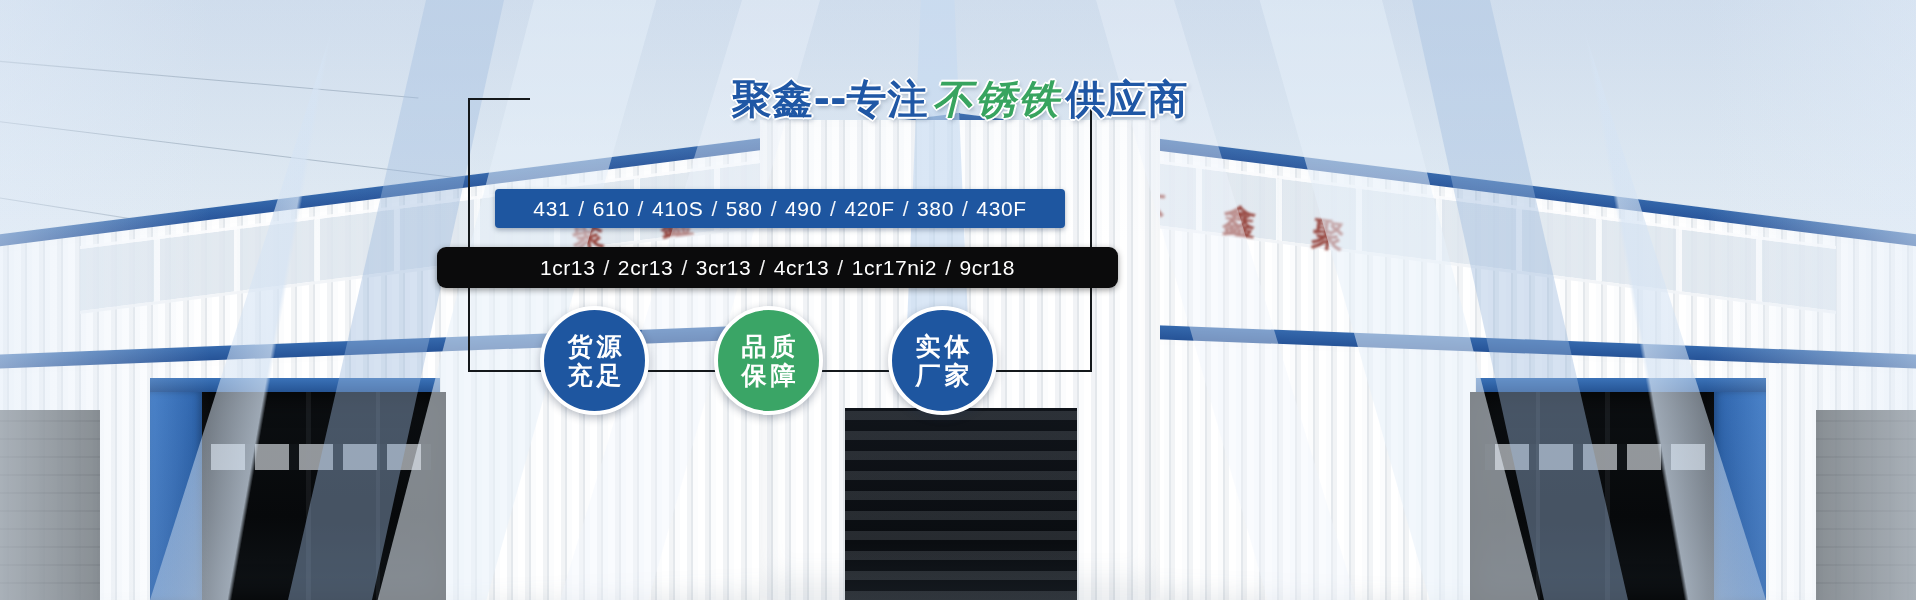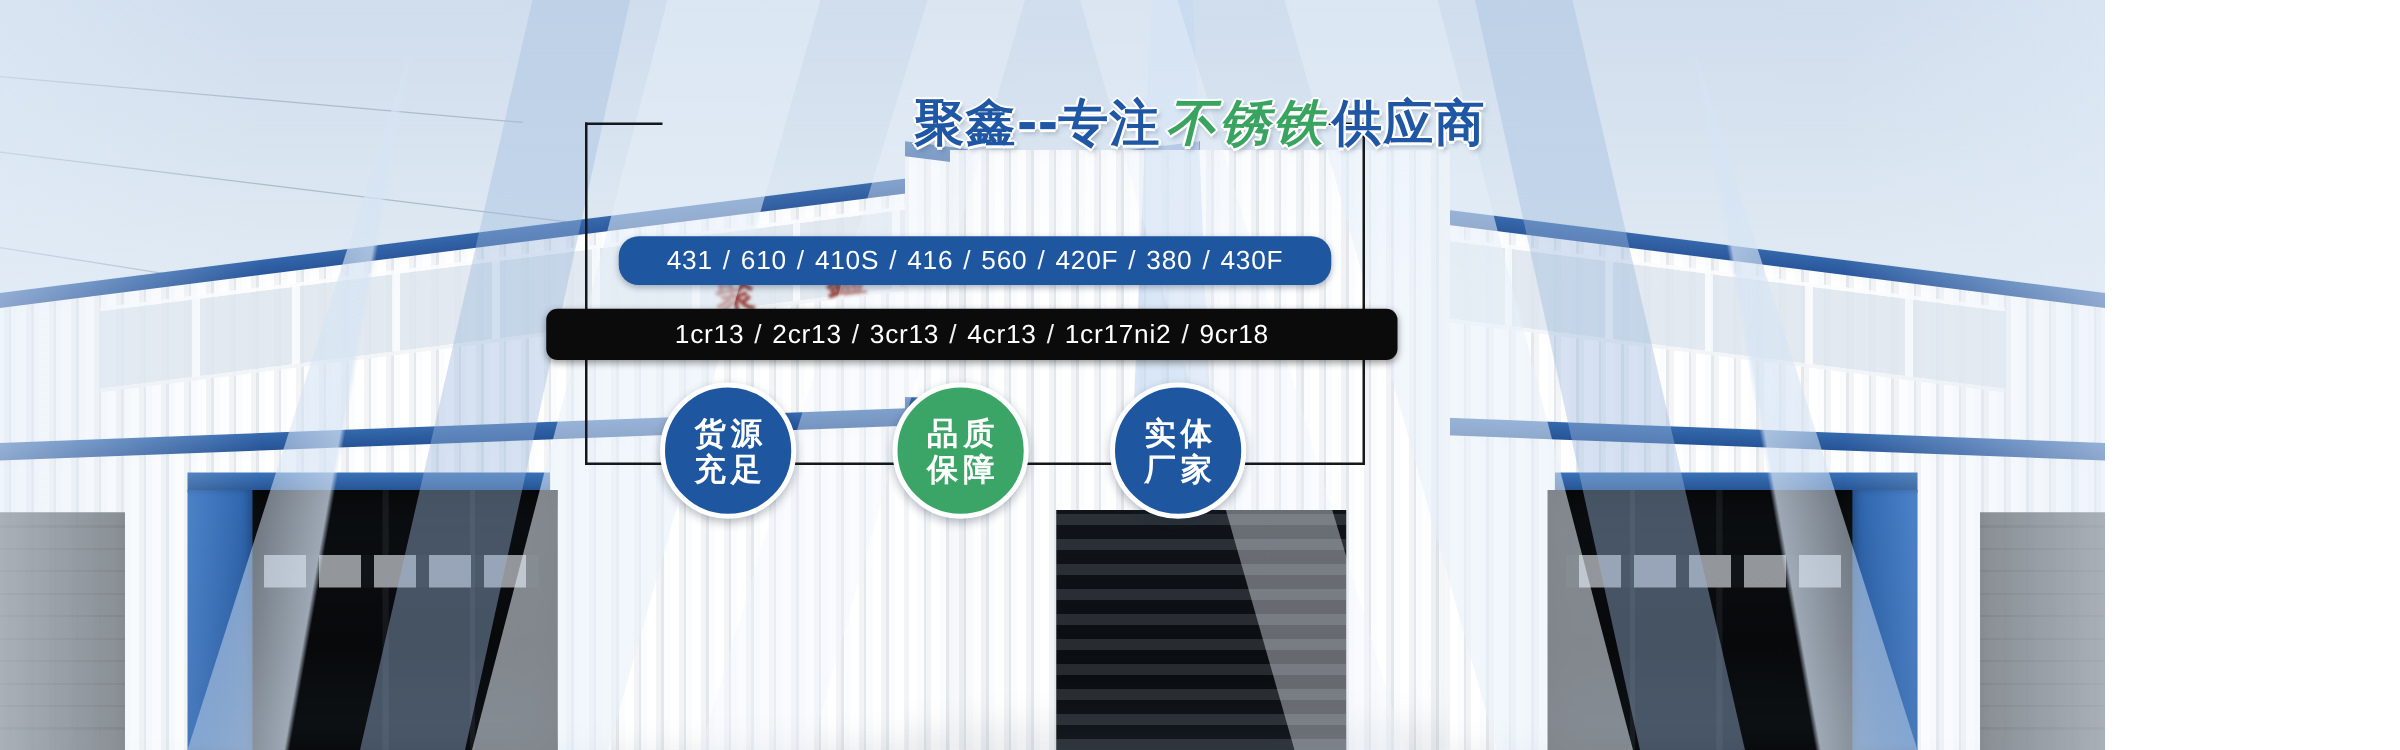--- a/index.html
+++ b/index.html
@@ -5,21 +5,21 @@
 <style>
   html,body{margin:0;padding:0;background:#fff;}
   body{
     font-family:"Liberation Sans","DejaVu Sans",sans-serif;
     -webkit-font-smoothing:antialiased;
   }
 
   
   #banner{
     position:relative;
-    width:1684px;height:600px;
+    width:1916px;height:600px;
     overflow:hidden;
     background:#e8eef5;
     user-select:none;
   }
 
   
   .bg{position:absolute;inset:0;overflow:hidden;}
 
   
   .sky{
@@ -153,21 +153,21 @@
 
   
   .rule{
     position:absolute;top:98px;height:2px;background:#14181b;
   }
   .rule.l{left:468px;width:62px;}
   .rule.r{right:828px;width:62px;}
 
   
   .pill{
-    position:absolute;height:39px;border-radius:16px;
+    position:absolute;height:39px;border-radius:4px;
     display:flex;align-items:center;justify-content:center;
     white-space:nowrap;
     font-size:21px;letter-spacing:.6px;color:#ffffff;
     font-family:"Liberation Sans","DejaVu Sans",sans-serif;
   }
   .pill.blue{
     left:495px;top:189px;width:570px;
     background:#1e56a0;
     box-shadow:0 2px 5px rgba(20,40,70,.35);
   }
@@ -188,21 +188,21 @@
   
   .circle{
     position:absolute;top:306px;width:101px;height:101px;border-radius:50%;
     display:flex;flex-direction:column;align-items:center;justify-content:center;
     color:#fff;font-size:25px;font-weight:700;line-height:29px;
     letter-spacing:4px;text-indent:4px;
     font-family:"DejaVu Sans","Liberation Sans",sans-serif;
     border:4px solid #ffffff;box-sizing:content-box;
     box-shadow:0 3px 8px rgba(25,40,65,.32);
   }
-  .circle.c1{left:528px;background:#1e56a0;}
+  .circle.c1{left:540px;background:#1e56a0;}
   .circle.c2{left:714px;background:#3aa566;}
   .circle.c3{left:888px;background:#1e56a0;}
   .circle .ln{display:block;}
 
   
   .tint{
     position:absolute;inset:0;pointer-events:none;
     background:linear-gradient(180deg,rgba(210,225,240,.18) 0%,rgba(255,255,255,0) 40%);
   }
 </style>
@@ -328,23 +328,23 @@
       <span class="h-blue">聚鑫</span><span class="h-dash">--</span><span class="h-blue">专注</span><span class="h-green">不锈铁</span><span class="h-blue">供应商</span>
     </div>
 
     <div class="pill blue">
       <span class="val">431</span>
       <span class="sep">/</span>
       <span class="val">610</span>
       <span class="sep">/</span>
       <span class="val">410S</span>
       <span class="sep">/</span>
-      <span class="val">416</span>
-      <span class="sep">/</span>
-      <span class="val">560</span>
+      <span class="val">580</span>
+      <span class="sep">/</span>
+      <span class="val">490</span>
       <span class="sep">/</span>
       <span class="val">420F</span>
       <span class="sep">/</span>
       <span class="val">380</span>
       <span class="sep">/</span>
       <span class="val">430F</span>
     </div>
 
     <div class="pill black">
       <span class="val">1cr13</span>

